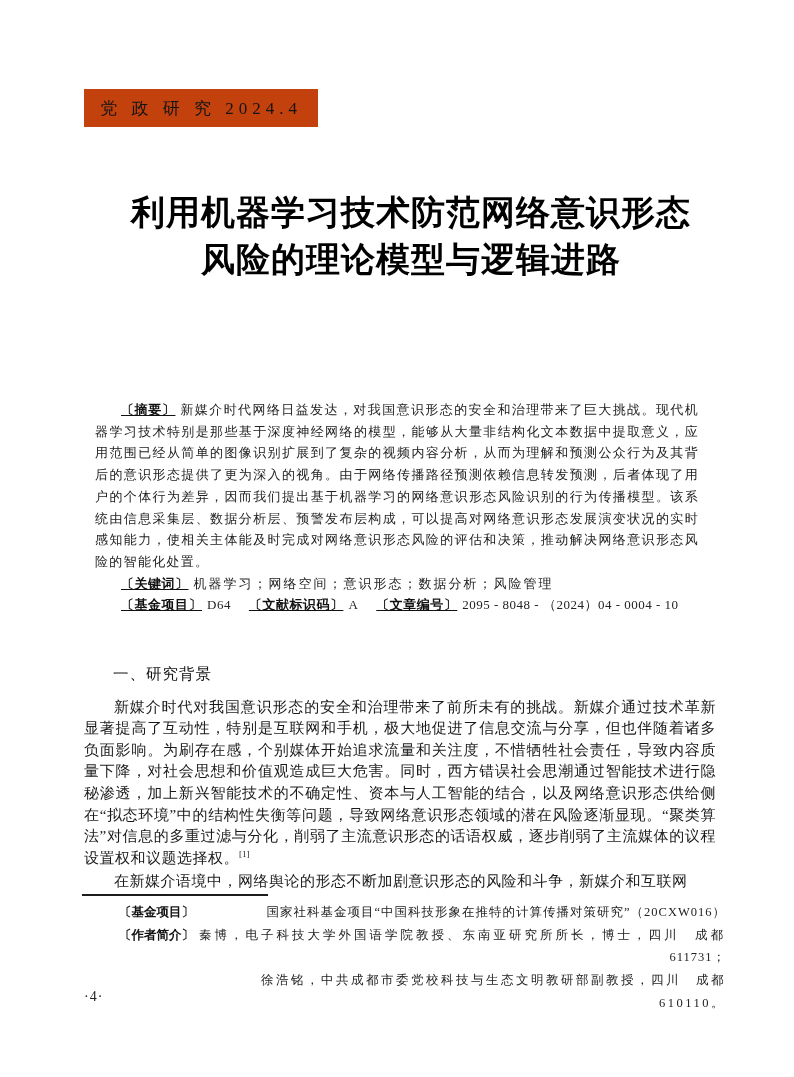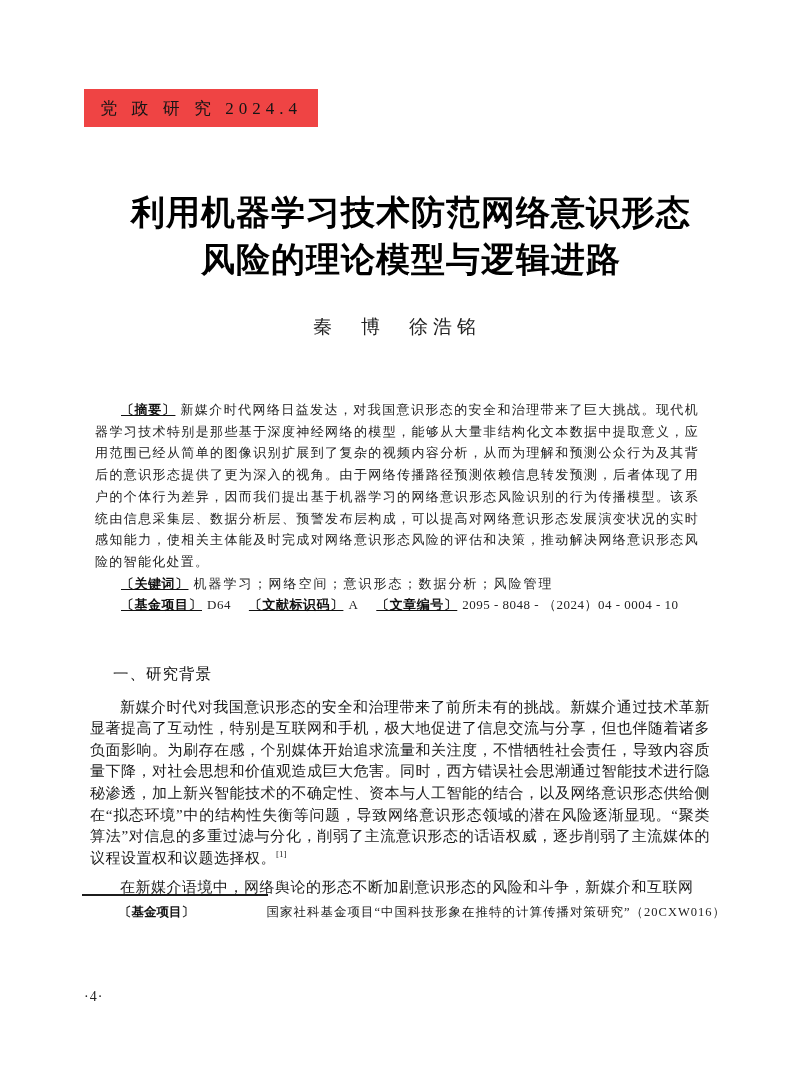--- a/index.html
+++ b/index.html
@@ -5,21 +5,21 @@
   html, body { margin:0; padding:0; background:#ffffff; }
   .page {
     position:relative; width:794px; height:1077px;
     background:#ffffff; overflow:hidden;
     font-family:"Liberation Serif", serif; color:#1a1a1a;
   }
 
   
   .badge {
     position:absolute; left:84px; top:89px; width:234px; height:38px;
-    background:#ef4444; display:flex; align-items:center; justify-content:center;
+    background:#c2410c; display:flex; align-items:center; justify-content:center;
     font-size:17px; letter-spacing:5px; color:#151515; white-space:nowrap;
   }
 
   
   .title {
     position:absolute; left:0; right:0; top:189px; text-align:center;
     font-weight:700; font-size:34px; line-height:47px; color:#000; letter-spacing:1px;padding-left:28px;
   }
   .authors {
     position:absolute; left:0; right:0; top:314px; text-align:center;
@@ -44,21 +44,21 @@
   
   .body-block {
     position:absolute; left:82px; top:663px; width:636px;
     font-size:15px; line-height:21.6px; text-align:justify;
     letter-spacing:0.5px; color:#1a1a1a;
   }
   .section-heading {
     font-family:"Liberation Sans", sans-serif; font-weight:400;
     font-size:15.5px; margin:0 0 12px 0; text-indent:2em; letter-spacing:1px; color:#111;
   }
-  .body-block p { margin:8px; text-indent:2em; }
+  .body-block p { margin:2px; text-indent:2em; }
   .ref-sup { font-size:9px; vertical-align:super; line-height:0; letter-spacing:0; }
 
   
   .fn-divider {
     position:absolute; left:82px; top:894px; width:186px; height:0;
     border-top:2px solid #1c1c1c;
   }
   .footnotes {
     position:absolute; left:119px; top:901px; width:607px;
     font-size:12.5px; line-height:22.7px; color:#222;
@@ -86,38 +86,45 @@
 
   <div class="badge">
     <span>党 政 研 究 2024.4</span>
   </div>
 
   <div class="title">
     <div>利用机器学习技术防范网络意识形态</div>
     <div>风险的理论模型与逻辑进路</div>
   </div>
 
-  <div class="authors">秦　博　徐浩铭</div>
 
   <div class="meta">
     <p><span class="lbl">〔摘要〕</span><span class="abstract-text">新媒介时代网络日益发达，对我国意识形态的安全和治理带来了巨大挑战。现代机器学习技术特别是那些基于深度神经网络的模型，能够从大量非结构化文本数据中提取意义，应用范围已经从简单的图像识别扩展到了复杂的视频内容分析，从而为理解和预测公众行为及其背后的意识形态提供了更为深入的视角。由于网络传播路径预测依赖信息转发预测，后者体现了用户的个体行为差异，因而我们提出基于机器学习的网络意识形态风险识别的行为传播模型。该系统由信息采集层、数据分析层、预警发布层构成，可以提高对网络意识形态发展演变状况的实时感知能力，使相关主体能及时完成对网络意识形态风险的评估和决策，推动解决网络意识形态风险的智能化处置。</span></p>
     <p><span class="lbl">〔关键词〕</span><span class="kw-text">机器学习；网络空间；意识形态；数据分析；风险管理</span></p>
     <p class="clc-line"><span class="lbl">〔基金项目〕</span><span class="val">D64</span><span class="lbl">〔文献标识码〕</span><span class="val">A</span><span class="lbl">〔文章编号〕</span><span class="val">2095 - 8048 - （2024）04 - 0004 - 10</span></p>
   </div>
 
   <div class="body-block">
     <h2 class="section-heading">一、研究背景</h2>
     <p><span>新媒介时代对我国意识形态的安全和治理带来了前所未有的挑战。新媒介通过技术革新显著提高了互动性，特别是互联网和手机，极大地促进了信息交流与分享，但也伴随着诸多负面影响。为刷存在感，个别媒体开始追求流量和关注度，不惜牺牲社会责任，导致内容质量下降，对社会思想和价值观造成巨大危害。同时，西方错误社会思潮通过智能技术进行隐秘渗透，加上新兴智能技术的不确定性、资本与人工智能的结合，以及网络意识形态供给侧在“拟态环境”中的结构性失衡等问题，导致网络意识形态领域的潜在风险逐渐显现。“聚类算法”对信息的多重过滤与分化，削弱了主流意识形态的话语权威，逐步削弱了主流媒体的议程设置权和议题选择权。</span><sup class="ref-sup">[1]</sup></p>
     <p>在新媒介语境中，网络舆论的形态不断加剧意识形态的风险和斗争，新媒介和互联网</p>
   </div>
 
   <div class="fn-divider"></div>
 
   <div class="footnotes">
     <div class="fn-row">
       <span class="fn-label">〔基金项目〕</span>
       <div class="fn-content fund-text">国家社科基金项目“中国科技形象在推特的计算传播对策研究”（20CXW016）</div>
     </div>
+    <div class="fn-row">
+      <span class="fn-label">〔作者简介〕</span>
+      <div class="fn-content">
+        <div class="bio-l1">秦博，电子科技大学外国语学院教授、东南亚研究所所长，博士，四川　成都</div>
+        <div class="bio-l2">611731；</div>
+        <div class="bio-l3">徐浩铭，中共成都市委党校科技与生态文明教研部副教授，四川　成都　610110。</div>
+      </div>
+    </div>
   </div>
 
   <div class="page-num">·4·</div>
 
 </div>
 
 </body></html>

